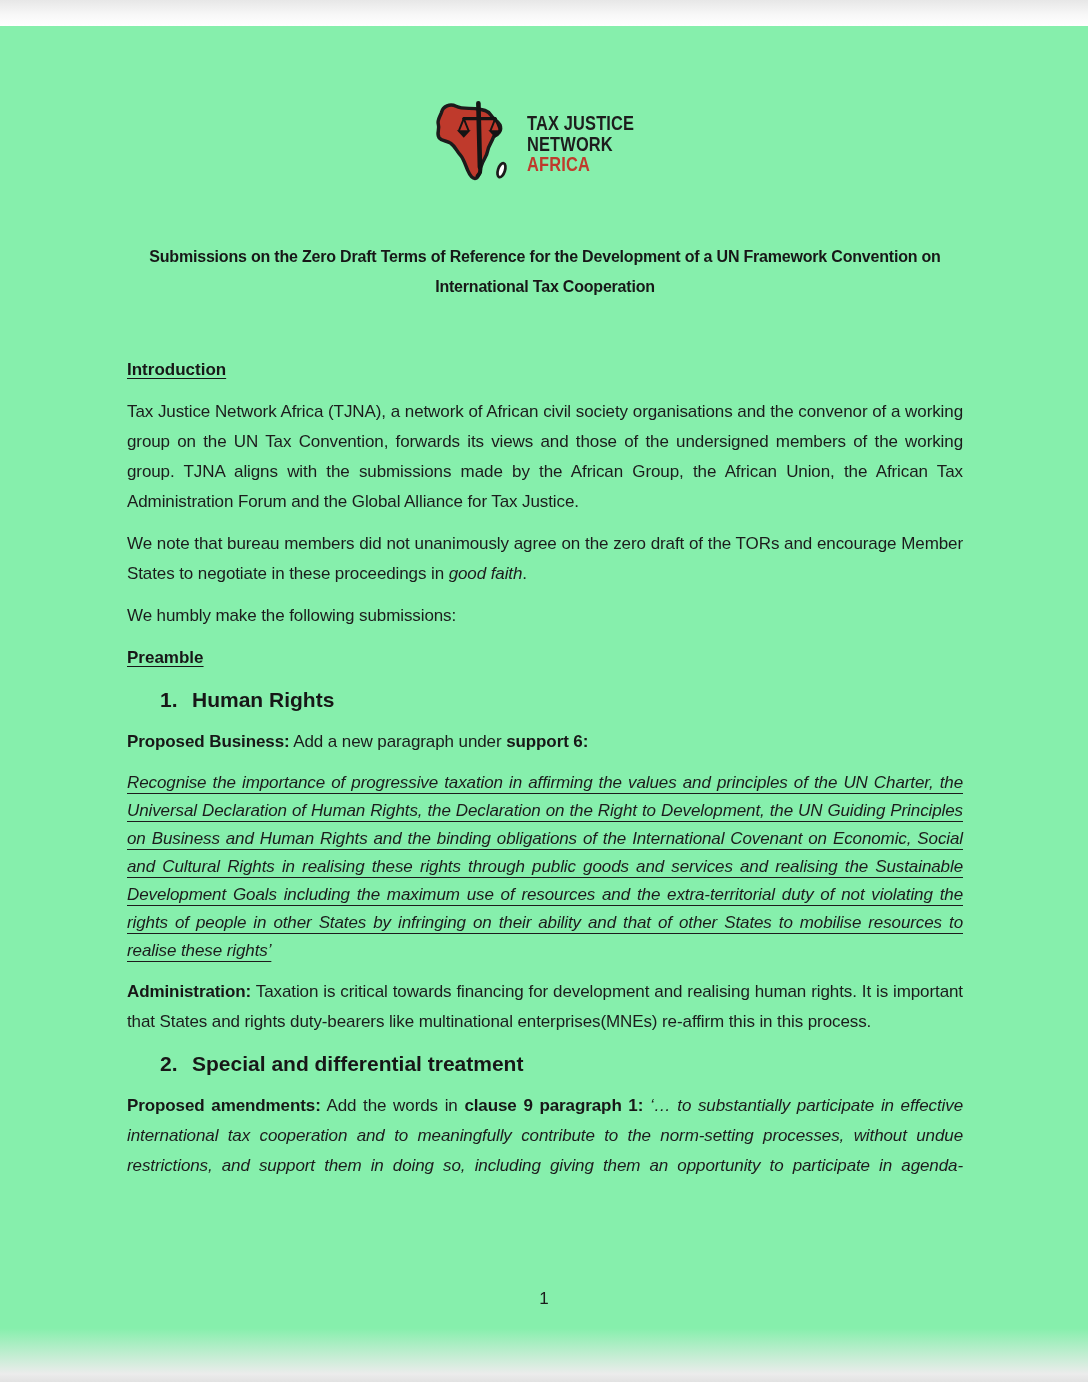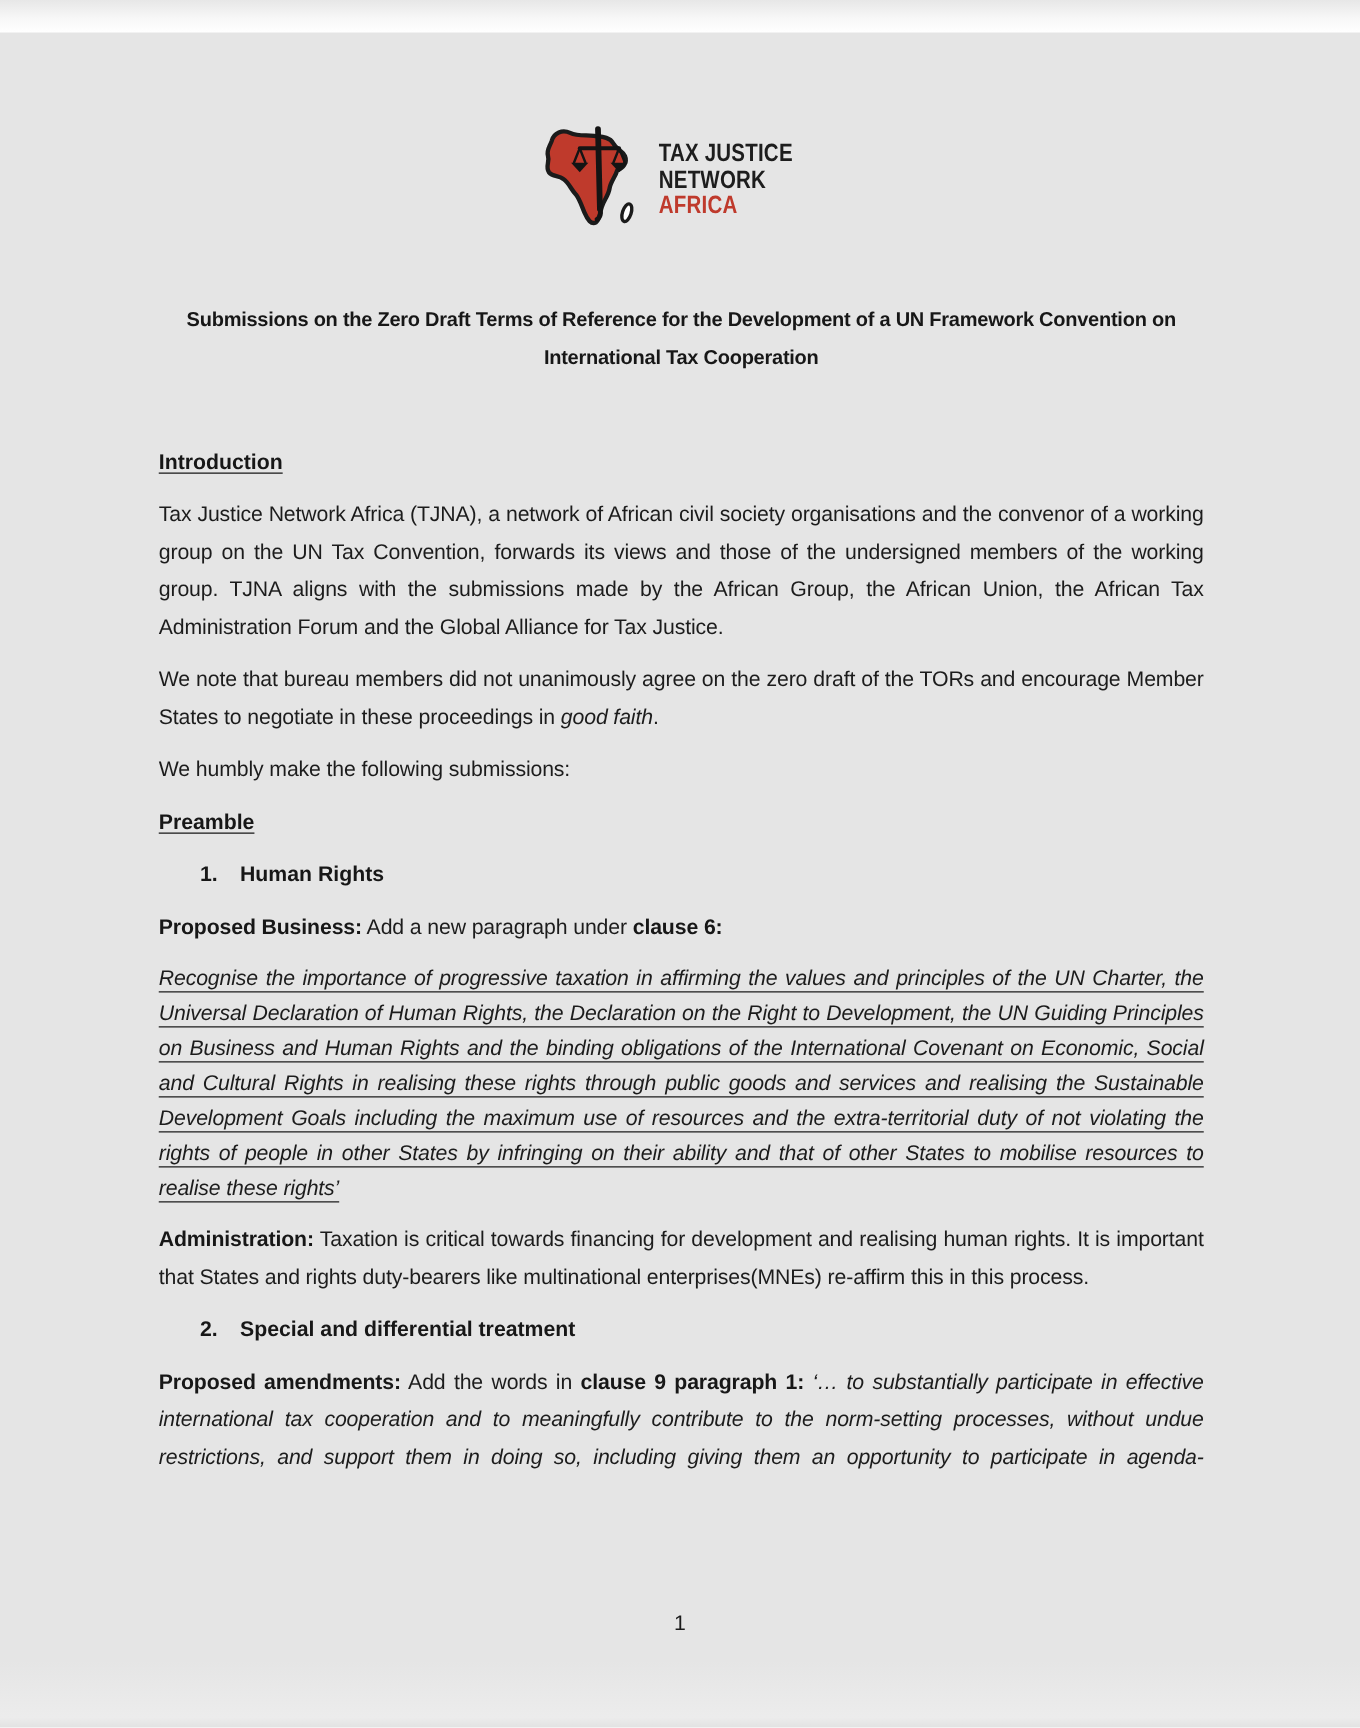--- a/index.html
+++ b/index.html
@@ -1,19 +1,19 @@
 <!DOCTYPE html>
 <html><head>
 <meta charset="utf-8">
 <style>
   html,body{margin:0;padding:0;background:#ffffff;}
   .page{
     position:relative;
     width:1088px;height:1382px;
-    background:#e5e5e5;
+    background:#86efac;
     overflow:hidden;
     font-family:"Liberation Sans","DejaVu Sans",sans-serif;
     color:#1c1c1c;
     text-decoration:underline;
   }
   .shade-top{
     position:absolute;top:0;left:0;width:100%;height:26px;
     background:linear-gradient(to bottom,#e7e7e7 0%,#f7f7f7 55%,#ffffff 100%);
     pointer-events:none;
   }
@@ -67,21 +67,21 @@
   .quote{
     font-style:italic;
     text-decoration:underline;
     text-decoration-thickness:1.3px;
     text-underline-offset:4.5px;
     line-height:28px;
   }
   .li{
     margin:0 0 12px 0;
     padding-left:33px;
-    font-size:17px;line-height:30px;font-weight:700;
+    font-size:21px;line-height:30px;font-weight:700;
     color:#171717;
   }
   .li .num{display:inline-block;width:32px;}
   .run-bold{font-weight:700;color:#171717;}
   .run-italic{font-style:italic;}
   .page-number{
     position:absolute;left:0;top:1288px;width:100%;
     text-align:center;font-size:17px;line-height:22px;color:#1c1c1c;
   }
 </style>
@@ -144,21 +144,21 @@
     <p class="just"><span>We note that bureau members did not unanimously agree on the zero draft of the TORs and encourage Member States to negotiate in these proceedings in </span><span class="run-italic">good faith</span><span>.</span></p>
 
     <p>We humbly make the following submissions:</p>
 
     <h3>Preamble</h3>
 
     <div class="li">
       <span class="num">1.</span><span>Human Rights</span>
     </div>
 
-    <p><span class="run-bold">Proposed Business:</span><span> Add a new paragraph under </span><span class="run-bold">clause 6:</span></p>
+    <p><span class="run-bold">Proposed Business:</span><span> Add a new paragraph under </span><span class="run-bold">support 6:</span></p>
 
     <p class="quote just">Recognise the importance of progressive taxation in affirming the values and principles of the UN Charter, the Universal Declaration of Human Rights, the Declaration on the Right to Development, the UN Guiding Principles on Business and Human Rights and the binding obligations of the International Covenant on Economic, Social and Cultural Rights in realising these rights through public goods and services and realising the Sustainable Development Goals including the maximum use of resources and the extra-territorial duty of not violating the rights of people in other States by infringing on their ability and that of other States to mobilise resources to realise these rights’</p>
 
     <p class="just"><span class="run-bold">Administration:</span><span> Taxation is critical towards financing for development and realising human rights. It is important that States and rights duty-bearers like multinational enterprises(MNEs) re-affirm this in this process.</span></p>
 
 
     <div class="li">
       <span class="num">2.</span><span>Special and differential treatment</span>
     </div>
 

